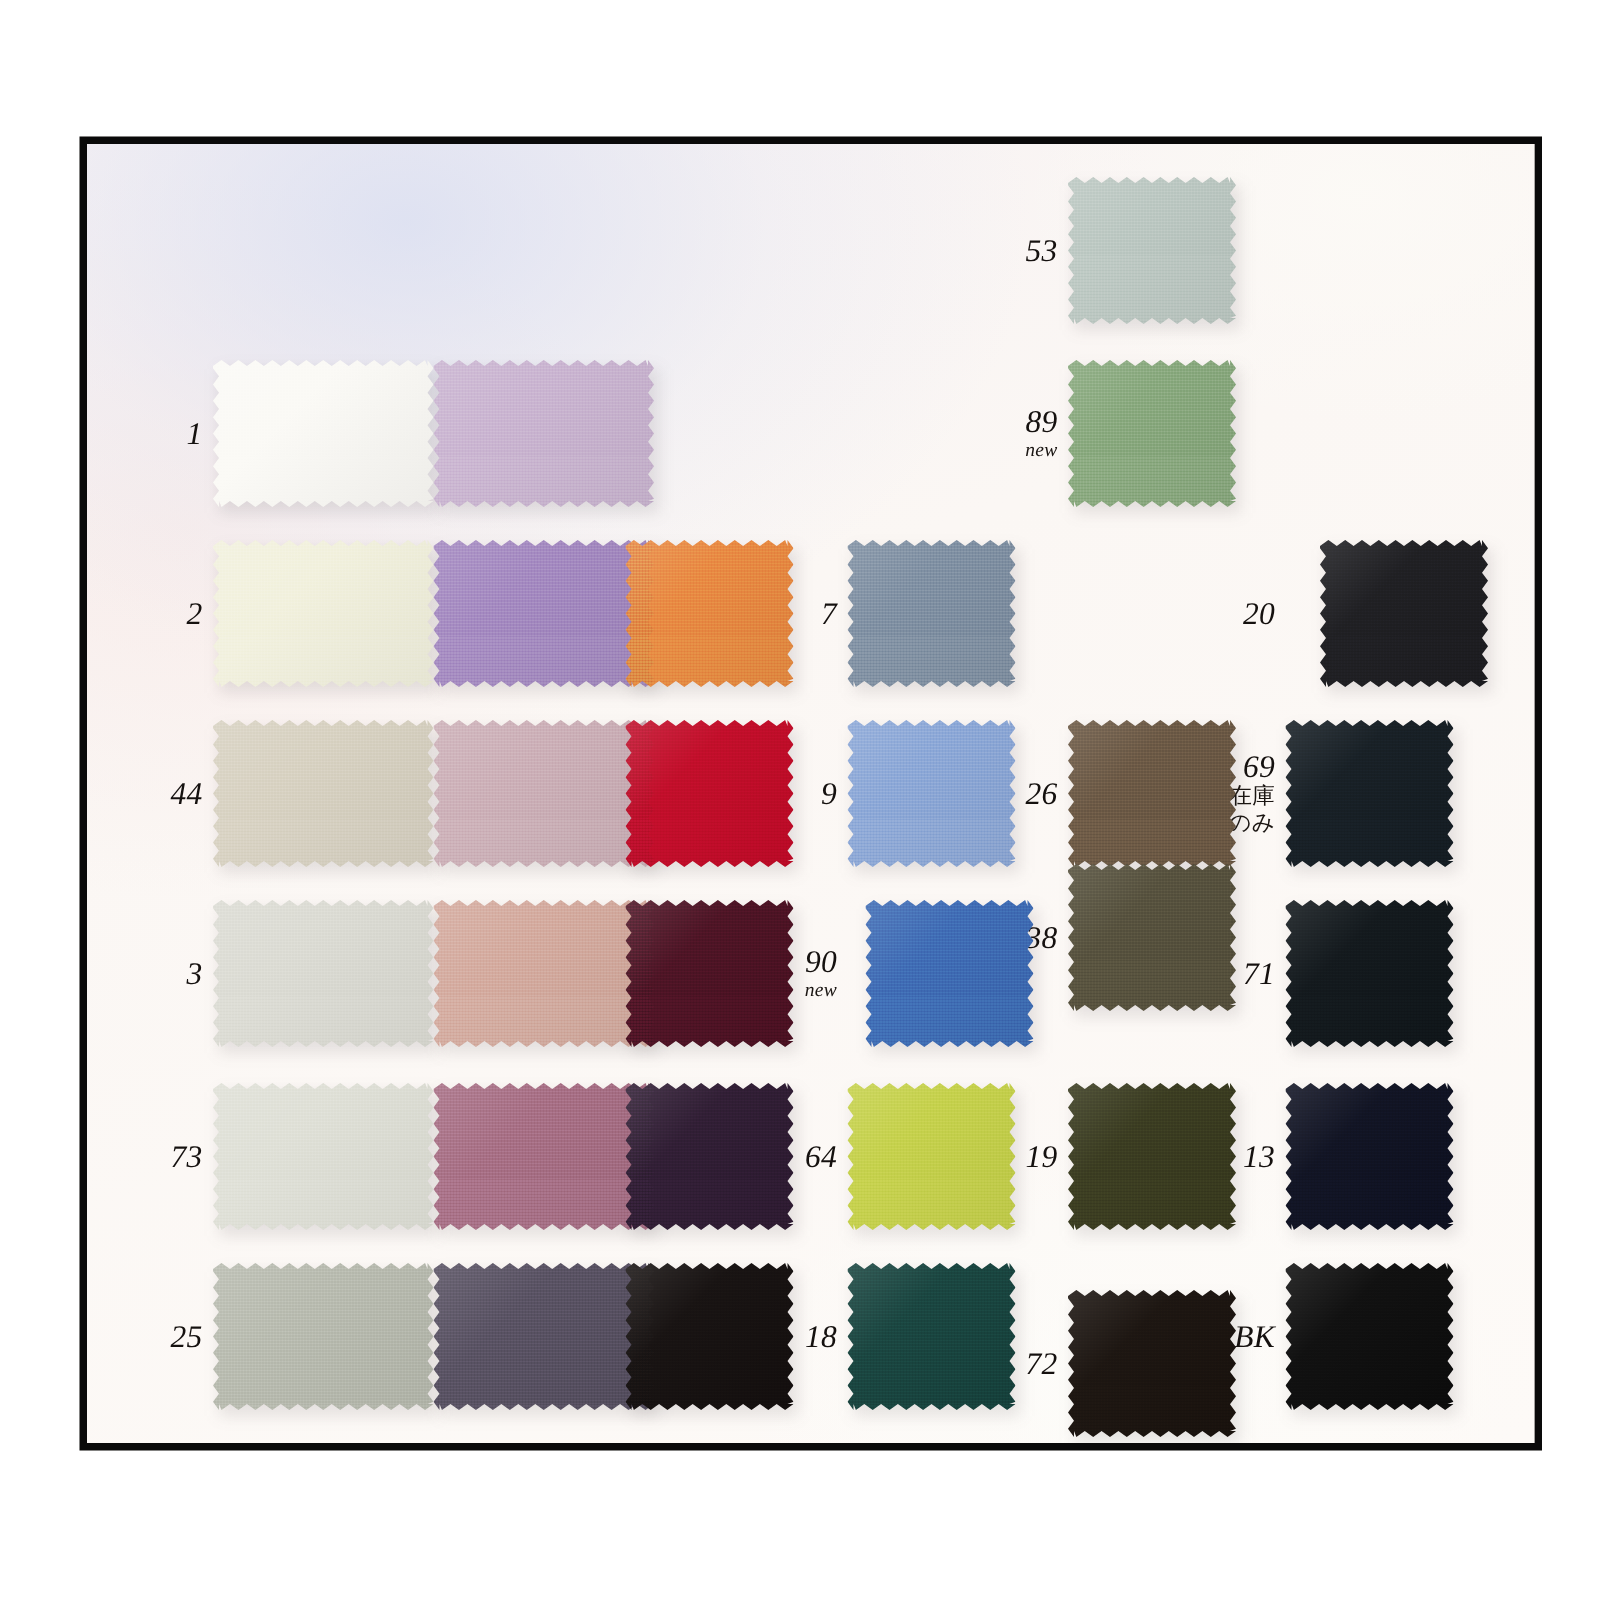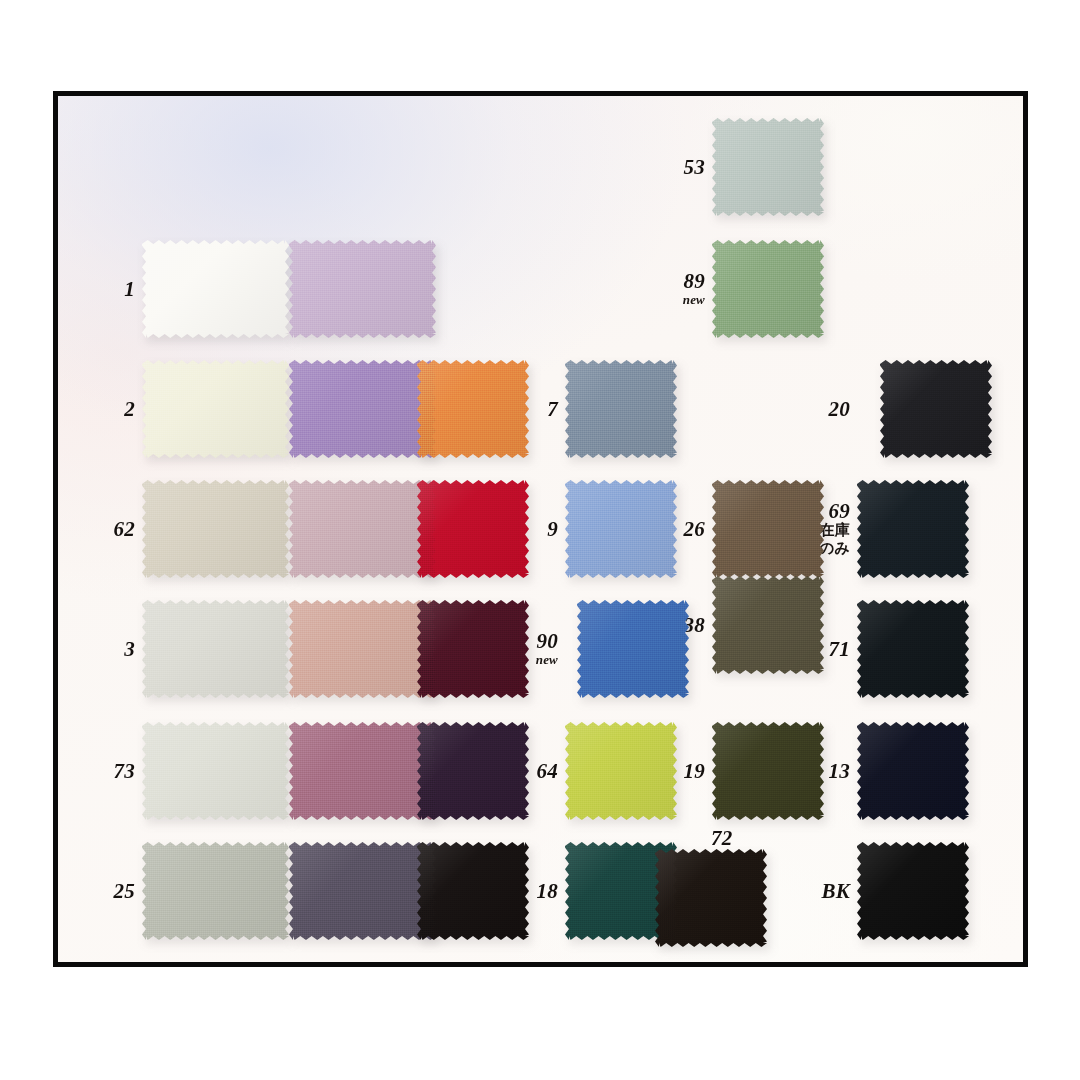--- a/index.html
+++ b/index.html
@@ -71,21 +71,20 @@
     width: 50px;
     text-align: right;
     padding-right: 7px;
     font-style: italic;
     font-size: 21px;
     line-height: 1.0;
     color: #15110f;
     letter-spacing: 0.2px;
     flex: 0 0 auto;
     white-space: nowrap;
-    font-weight: bold;
   }
   .swatch-label .code {
     display: block;
     font-style: italic;
     font-size: 21px;
   }
   .swatch-label .sub-new {
     display: block;
     font-style: italic;
     font-size: 13px;
@@ -310,21 +309,21 @@
                 </clipPath>
               </defs>
               <path d="M 0.00 4.00 L 5.60 0.00 L 11.20 4.00 L 16.80 0.00 L 22.40 4.00 L 28.00 0.00 L 33.60 4.00 L 39.20 0.00 L 44.80 4.00 L 50.40 0.00 L 56.00 4.00 L 61.60 0.00 L 67.20 4.00 L 72.80 0.00 L 78.40 4.00 L 84.00 0.00 L 89.60 4.00 L 95.20 0.00 L 100.80 4.00 L 106.40 0.00 L 108.00 4.00 L 108.00 0.00 L 112.00 5.44 L 108.00 10.89 L 112.00 16.33 L 108.00 21.78 L 112.00 27.22 L 108.00 32.67 L 112.00 38.11 L 108.00 43.56 L 112.00 49.00 L 108.00 54.44 L 112.00 59.89 L 108.00 65.33 L 112.00 70.78 L 108.00 76.22 L 112.00 81.67 L 108.00 87.11 L 112.00 92.56 L 108.00 94.00 L 112.00 94.00 L 106.40 98.00 L 100.80 94.00 L 95.20 98.00 L 89.60 94.00 L 84.00 98.00 L 78.40 94.00 L 72.80 98.00 L 67.20 94.00 L 61.60 98.00 L 56.00 94.00 L 50.40 98.00 L 44.80 94.00 L 39.20 98.00 L 33.60 94.00 L 28.00 98.00 L 22.40 94.00 L 16.80 98.00 L 11.20 94.00 L 5.60 98.00 L 4.00 94.00 L 4.00 98.00 L 0.00 92.56 L 4.00 87.11 L 0.00 81.67 L 4.00 76.22 L 0.00 70.78 L 4.00 65.33 L 0.00 59.89 L 4.00 54.44 L 0.00 49.00 L 4.00 43.56 L 0.00 38.11 L 4.00 32.67 L 0.00 27.22 L 4.00 21.78 L 0.00 16.33 L 4.00 10.89 L 0.00 5.44 Z" fill="#1c1c20"></path>
             </svg>
             <div class="chip-weave" style="width: 112px; height: 98px; clip-path: path(&quot;M 0 4 L 5.6 0 L 11.2 4 L 16.8 0 L 22.4 4 L 28 0 L 33.6 4 L 39.2 0 L 44.8 4 L 50.4 0 L 56 4 L 61.6 0 L 67.2 4 L 72.8 0 L 78.4 4 L 84 0 L 89.6 4 L 95.2 0 L 100.8 4 L 106.4 0 L 108 4 L 108 0 L 112 5.44 L 108 10.89 L 112 16.33 L 108 21.78 L 112 27.22 L 108 32.67 L 112 38.11 L 108 43.56 L 112 49 L 108 54.44 L 112 59.89 L 108 65.33 L 112 70.78 L 108 76.22 L 112 81.67 L 108 87.11 L 112 92.56 L 108 94 L 112 94 L 106.4 98 L 100.8 94 L 95.2 98 L 89.6 94 L 84 98 L 78.4 94 L 72.8 98 L 67.2 94 L 61.6 98 L 56 94 L 50.4 98 L 44.8 94 L 39.2 98 L 33.6 94 L 28 98 L 22.4 94 L 16.8 98 L 11.2 94 L 5.6 98 L 4 94 L 4 98 L 0 92.56 L 4 87.11 L 0 81.67 L 4 76.22 L 0 70.78 L 4 65.33 L 0 59.89 L 4 54.44 L 0 49 L 4 43.56 L 0 38.11 L 4 32.67 L 0 27.22 L 4 21.78 L 0 16.33 L 4 10.89 L 0 5.44 Z&quot;);"></div>
             <div class="chip-sheen" style="width: 112px; height: 98px; clip-path: path(&quot;M 0 4 L 5.6 0 L 11.2 4 L 16.8 0 L 22.4 4 L 28 0 L 33.6 4 L 39.2 0 L 44.8 4 L 50.4 0 L 56 4 L 61.6 0 L 67.2 4 L 72.8 0 L 78.4 4 L 84 0 L 89.6 4 L 95.2 0 L 100.8 4 L 106.4 0 L 108 4 L 108 0 L 112 5.44 L 108 10.89 L 112 16.33 L 108 21.78 L 112 27.22 L 108 32.67 L 112 38.11 L 108 43.56 L 112 49 L 108 54.44 L 112 59.89 L 108 65.33 L 112 70.78 L 108 76.22 L 112 81.67 L 108 87.11 L 112 92.56 L 108 94 L 112 94 L 106.4 98 L 100.8 94 L 95.2 98 L 89.6 94 L 84 98 L 78.4 94 L 72.8 98 L 67.2 94 L 61.6 98 L 56 94 L 50.4 98 L 44.8 94 L 39.2 98 L 33.6 94 L 28 98 L 22.4 94 L 16.8 98 L 11.2 94 L 5.6 98 L 4 94 L 4 98 L 0 92.56 L 4 87.11 L 0 81.67 L 4 76.22 L 0 70.78 L 4 65.33 L 0 59.89 L 4 54.44 L 0 49 L 4 43.56 L 0 38.11 L 4 32.67 L 0 27.22 L 4 21.78 L 0 16.33 L 4 10.89 L 0 5.44 Z&quot;);"></div>
           </div>
         </div>
         <div class="swatch-cell" style="left: 27px; top: 384px; height: 98px;">
           <div class="swatch-label">
-            <span class="code">62</span>
+            <span class="code">44</span>
           </div>
           <div class="chip-wrap" style="width: 147px; height: 98px;">
             <div class="chip-shadow"></div>
             <svg class="chip-svg" width="147" height="98" viewBox="0 0 147 98">
               <defs>
                 <clipPath id="clip-9">
                   <path d="M 0.00 4.00 L 5.65 0.00 L 11.31 4.00 L 16.96 0.00 L 22.62 4.00 L 28.27 0.00 L 33.92 4.00 L 39.58 0.00 L 45.23 4.00 L 50.88 0.00 L 56.54 4.00 L 62.19 0.00 L 67.85 4.00 L 73.50 0.00 L 79.15 4.00 L 84.81 0.00 L 90.46 4.00 L 96.12 0.00 L 101.77 4.00 L 107.42 0.00 L 113.08 4.00 L 118.73 0.00 L 124.38 4.00 L 130.04 0.00 L 135.69 4.00 L 141.35 0.00 L 143.00 4.00 L 143.00 0.00 L 147.00 5.44 L 143.00 10.89 L 147.00 16.33 L 143.00 21.78 L 147.00 27.22 L 143.00 32.67 L 147.00 38.11 L 143.00 43.56 L 147.00 49.00 L 143.00 54.44 L 147.00 59.89 L 143.00 65.33 L 147.00 70.78 L 143.00 76.22 L 147.00 81.67 L 143.00 87.11 L 147.00 92.56 L 143.00 94.00 L 147.00 94.00 L 141.35 98.00 L 135.69 94.00 L 130.04 98.00 L 124.38 94.00 L 118.73 98.00 L 113.08 94.00 L 107.42 98.00 L 101.77 94.00 L 96.12 98.00 L 90.46 94.00 L 84.81 98.00 L 79.15 94.00 L 73.50 98.00 L 67.85 94.00 L 62.19 98.00 L 56.54 94.00 L 50.88 98.00 L 45.23 94.00 L 39.58 98.00 L 33.92 94.00 L 28.27 98.00 L 22.62 94.00 L 16.96 98.00 L 11.31 94.00 L 5.65 98.00 L 4.00 94.00 L 4.00 98.00 L 0.00 92.56 L 4.00 87.11 L 0.00 81.67 L 4.00 76.22 L 0.00 70.78 L 4.00 65.33 L 0.00 59.89 L 4.00 54.44 L 0.00 49.00 L 4.00 43.56 L 0.00 38.11 L 4.00 32.67 L 0.00 27.22 L 4.00 21.78 L 0.00 16.33 L 4.00 10.89 L 0.00 5.44 Z"></path>
                 </clipPath>
               </defs>
               <path d="M 0.00 4.00 L 5.65 0.00 L 11.31 4.00 L 16.96 0.00 L 22.62 4.00 L 28.27 0.00 L 33.92 4.00 L 39.58 0.00 L 45.23 4.00 L 50.88 0.00 L 56.54 4.00 L 62.19 0.00 L 67.85 4.00 L 73.50 0.00 L 79.15 4.00 L 84.81 0.00 L 90.46 4.00 L 96.12 0.00 L 101.77 4.00 L 107.42 0.00 L 113.08 4.00 L 118.73 0.00 L 124.38 4.00 L 130.04 0.00 L 135.69 4.00 L 141.35 0.00 L 143.00 4.00 L 143.00 0.00 L 147.00 5.44 L 143.00 10.89 L 147.00 16.33 L 143.00 21.78 L 147.00 27.22 L 143.00 32.67 L 147.00 38.11 L 143.00 43.56 L 147.00 49.00 L 143.00 54.44 L 147.00 59.89 L 143.00 65.33 L 147.00 70.78 L 143.00 76.22 L 147.00 81.67 L 143.00 87.11 L 147.00 92.56 L 143.00 94.00 L 147.00 94.00 L 141.35 98.00 L 135.69 94.00 L 130.04 98.00 L 124.38 94.00 L 118.73 98.00 L 113.08 94.00 L 107.42 98.00 L 101.77 94.00 L 96.12 98.00 L 90.46 94.00 L 84.81 98.00 L 79.15 94.00 L 73.50 98.00 L 67.85 94.00 L 62.19 98.00 L 56.54 94.00 L 50.88 98.00 L 45.23 94.00 L 39.58 98.00 L 33.92 94.00 L 28.27 98.00 L 22.62 94.00 L 16.96 98.00 L 11.31 94.00 L 5.65 98.00 L 4.00 94.00 L 4.00 98.00 L 0.00 92.56 L 4.00 87.11 L 0.00 81.67 L 4.00 76.22 L 0.00 70.78 L 4.00 65.33 L 0.00 59.89 L 4.00 54.44 L 0.00 49.00 L 4.00 43.56 L 0.00 38.11 L 4.00 32.67 L 0.00 27.22 L 4.00 21.78 L 0.00 16.33 L 4.00 10.89 L 0.00 5.44 Z" fill="#d8d2c2"></path>
@@ -707,21 +706,21 @@
                 <clipPath id="clip-30">
                   <path d="M 0.00 4.00 L 5.60 0.00 L 11.20 4.00 L 16.80 0.00 L 22.40 4.00 L 28.00 0.00 L 33.60 4.00 L 39.20 0.00 L 44.80 4.00 L 50.40 0.00 L 56.00 4.00 L 61.60 0.00 L 67.20 4.00 L 72.80 0.00 L 78.40 4.00 L 84.00 0.00 L 89.60 4.00 L 95.20 0.00 L 100.80 4.00 L 106.40 0.00 L 108.00 4.00 L 108.00 0.00 L 112.00 5.44 L 108.00 10.89 L 112.00 16.33 L 108.00 21.78 L 112.00 27.22 L 108.00 32.67 L 112.00 38.11 L 108.00 43.56 L 112.00 49.00 L 108.00 54.44 L 112.00 59.89 L 108.00 65.33 L 112.00 70.78 L 108.00 76.22 L 112.00 81.67 L 108.00 87.11 L 112.00 92.56 L 108.00 94.00 L 112.00 94.00 L 106.40 98.00 L 100.80 94.00 L 95.20 98.00 L 89.60 94.00 L 84.00 98.00 L 78.40 94.00 L 72.80 98.00 L 67.20 94.00 L 61.60 98.00 L 56.00 94.00 L 50.40 98.00 L 44.80 94.00 L 39.20 98.00 L 33.60 94.00 L 28.00 98.00 L 22.40 94.00 L 16.80 98.00 L 11.20 94.00 L 5.60 98.00 L 4.00 94.00 L 4.00 98.00 L 0.00 92.56 L 4.00 87.11 L 0.00 81.67 L 4.00 76.22 L 0.00 70.78 L 4.00 65.33 L 0.00 59.89 L 4.00 54.44 L 0.00 49.00 L 4.00 43.56 L 0.00 38.11 L 4.00 32.67 L 0.00 27.22 L 4.00 21.78 L 0.00 16.33 L 4.00 10.89 L 0.00 5.44 Z"></path>
                 </clipPath>
               </defs>
               <path d="M 0.00 4.00 L 5.60 0.00 L 11.20 4.00 L 16.80 0.00 L 22.40 4.00 L 28.00 0.00 L 33.60 4.00 L 39.20 0.00 L 44.80 4.00 L 50.40 0.00 L 56.00 4.00 L 61.60 0.00 L 67.20 4.00 L 72.80 0.00 L 78.40 4.00 L 84.00 0.00 L 89.60 4.00 L 95.20 0.00 L 100.80 4.00 L 106.40 0.00 L 108.00 4.00 L 108.00 0.00 L 112.00 5.44 L 108.00 10.89 L 112.00 16.33 L 108.00 21.78 L 112.00 27.22 L 108.00 32.67 L 112.00 38.11 L 108.00 43.56 L 112.00 49.00 L 108.00 54.44 L 112.00 59.89 L 108.00 65.33 L 112.00 70.78 L 108.00 76.22 L 112.00 81.67 L 108.00 87.11 L 112.00 92.56 L 108.00 94.00 L 112.00 94.00 L 106.40 98.00 L 100.80 94.00 L 95.20 98.00 L 89.60 94.00 L 84.00 98.00 L 78.40 94.00 L 72.80 98.00 L 67.20 94.00 L 61.60 98.00 L 56.00 94.00 L 50.40 98.00 L 44.80 94.00 L 39.20 98.00 L 33.60 94.00 L 28.00 98.00 L 22.40 94.00 L 16.80 98.00 L 11.20 94.00 L 5.60 98.00 L 4.00 94.00 L 4.00 98.00 L 0.00 92.56 L 4.00 87.11 L 0.00 81.67 L 4.00 76.22 L 0.00 70.78 L 4.00 65.33 L 0.00 59.89 L 4.00 54.44 L 0.00 49.00 L 4.00 43.56 L 0.00 38.11 L 4.00 32.67 L 0.00 27.22 L 4.00 21.78 L 0.00 16.33 L 4.00 10.89 L 0.00 5.44 Z" fill="#16423d"></path>
             </svg>
             <div class="chip-weave" style="width: 112px; height: 98px; clip-path: path(&quot;M 0 4 L 5.6 0 L 11.2 4 L 16.8 0 L 22.4 4 L 28 0 L 33.6 4 L 39.2 0 L 44.8 4 L 50.4 0 L 56 4 L 61.6 0 L 67.2 4 L 72.8 0 L 78.4 4 L 84 0 L 89.6 4 L 95.2 0 L 100.8 4 L 106.4 0 L 108 4 L 108 0 L 112 5.44 L 108 10.89 L 112 16.33 L 108 21.78 L 112 27.22 L 108 32.67 L 112 38.11 L 108 43.56 L 112 49 L 108 54.44 L 112 59.89 L 108 65.33 L 112 70.78 L 108 76.22 L 112 81.67 L 108 87.11 L 112 92.56 L 108 94 L 112 94 L 106.4 98 L 100.8 94 L 95.2 98 L 89.6 94 L 84 98 L 78.4 94 L 72.8 98 L 67.2 94 L 61.6 98 L 56 94 L 50.4 98 L 44.8 94 L 39.2 98 L 33.6 94 L 28 98 L 22.4 94 L 16.8 98 L 11.2 94 L 5.6 98 L 4 94 L 4 98 L 0 92.56 L 4 87.11 L 0 81.67 L 4 76.22 L 0 70.78 L 4 65.33 L 0 59.89 L 4 54.44 L 0 49 L 4 43.56 L 0 38.11 L 4 32.67 L 0 27.22 L 4 21.78 L 0 16.33 L 4 10.89 L 0 5.44 Z&quot;);"></div>
             <div class="chip-sheen" style="width: 112px; height: 98px; clip-path: path(&quot;M 0 4 L 5.6 0 L 11.2 4 L 16.8 0 L 22.4 4 L 28 0 L 33.6 4 L 39.2 0 L 44.8 4 L 50.4 0 L 56 4 L 61.6 0 L 67.2 4 L 72.8 0 L 78.4 4 L 84 0 L 89.6 4 L 95.2 0 L 100.8 4 L 106.4 0 L 108 4 L 108 0 L 112 5.44 L 108 10.89 L 112 16.33 L 108 21.78 L 112 27.22 L 108 32.67 L 112 38.11 L 108 43.56 L 112 49 L 108 54.44 L 112 59.89 L 108 65.33 L 112 70.78 L 108 76.22 L 112 81.67 L 108 87.11 L 112 92.56 L 108 94 L 112 94 L 106.4 98 L 100.8 94 L 95.2 98 L 89.6 94 L 84 98 L 78.4 94 L 72.8 98 L 67.2 94 L 61.6 98 L 56 94 L 50.4 98 L 44.8 94 L 39.2 98 L 33.6 94 L 28 98 L 22.4 94 L 16.8 98 L 11.2 94 L 5.6 98 L 4 94 L 4 98 L 0 92.56 L 4 87.11 L 0 81.67 L 4 76.22 L 0 70.78 L 4 65.33 L 0 59.89 L 4 54.44 L 0 49 L 4 43.56 L 0 38.11 L 4 32.67 L 0 27.22 L 4 21.78 L 0 16.33 L 4 10.89 L 0 5.44 Z&quot;);"></div>
           </div>
         </div>
-        <div class="swatch-cell" style="left: 597px; top: 732px; height: 98px; flex-direction: column;">
+        <div class="swatch-cell" style="left: 597px; top: 764px; height: 98px;">
           <div class="swatch-label">
             <span class="code">72</span>
           </div>
           <div class="chip-wrap" style="width: 112px; height: 98px;">
             <div class="chip-shadow"></div>
             <svg class="chip-svg" width="112" height="98" viewBox="0 0 112 98">
               <defs>
                 <clipPath id="clip-31">
                   <path d="M 0.00 4.00 L 5.60 0.00 L 11.20 4.00 L 16.80 0.00 L 22.40 4.00 L 28.00 0.00 L 33.60 4.00 L 39.20 0.00 L 44.80 4.00 L 50.40 0.00 L 56.00 4.00 L 61.60 0.00 L 67.20 4.00 L 72.80 0.00 L 78.40 4.00 L 84.00 0.00 L 89.60 4.00 L 95.20 0.00 L 100.80 4.00 L 106.40 0.00 L 108.00 4.00 L 108.00 0.00 L 112.00 5.44 L 108.00 10.89 L 112.00 16.33 L 108.00 21.78 L 112.00 27.22 L 108.00 32.67 L 112.00 38.11 L 108.00 43.56 L 112.00 49.00 L 108.00 54.44 L 112.00 59.89 L 108.00 65.33 L 112.00 70.78 L 108.00 76.22 L 112.00 81.67 L 108.00 87.11 L 112.00 92.56 L 108.00 94.00 L 112.00 94.00 L 106.40 98.00 L 100.80 94.00 L 95.20 98.00 L 89.60 94.00 L 84.00 98.00 L 78.40 94.00 L 72.80 98.00 L 67.20 94.00 L 61.60 98.00 L 56.00 94.00 L 50.40 98.00 L 44.80 94.00 L 39.20 98.00 L 33.60 94.00 L 28.00 98.00 L 22.40 94.00 L 16.80 98.00 L 11.20 94.00 L 5.60 98.00 L 4.00 94.00 L 4.00 98.00 L 0.00 92.56 L 4.00 87.11 L 0.00 81.67 L 4.00 76.22 L 0.00 70.78 L 4.00 65.33 L 0.00 59.89 L 4.00 54.44 L 0.00 49.00 L 4.00 43.56 L 0.00 38.11 L 4.00 32.67 L 0.00 27.22 L 4.00 21.78 L 0.00 16.33 L 4.00 10.89 L 0.00 5.44 Z"></path>
                 </clipPath>

